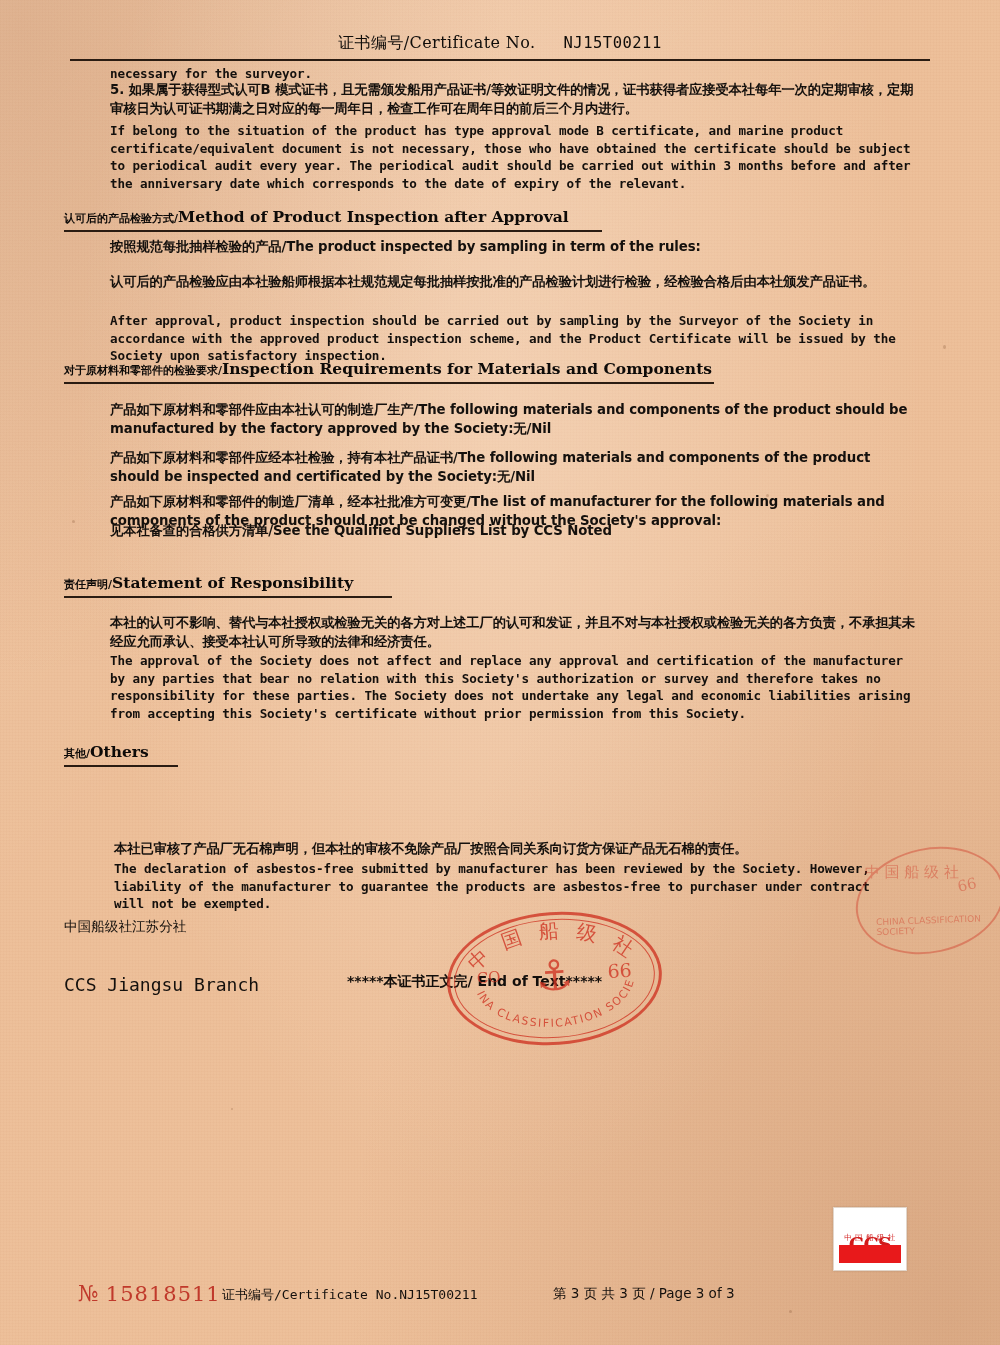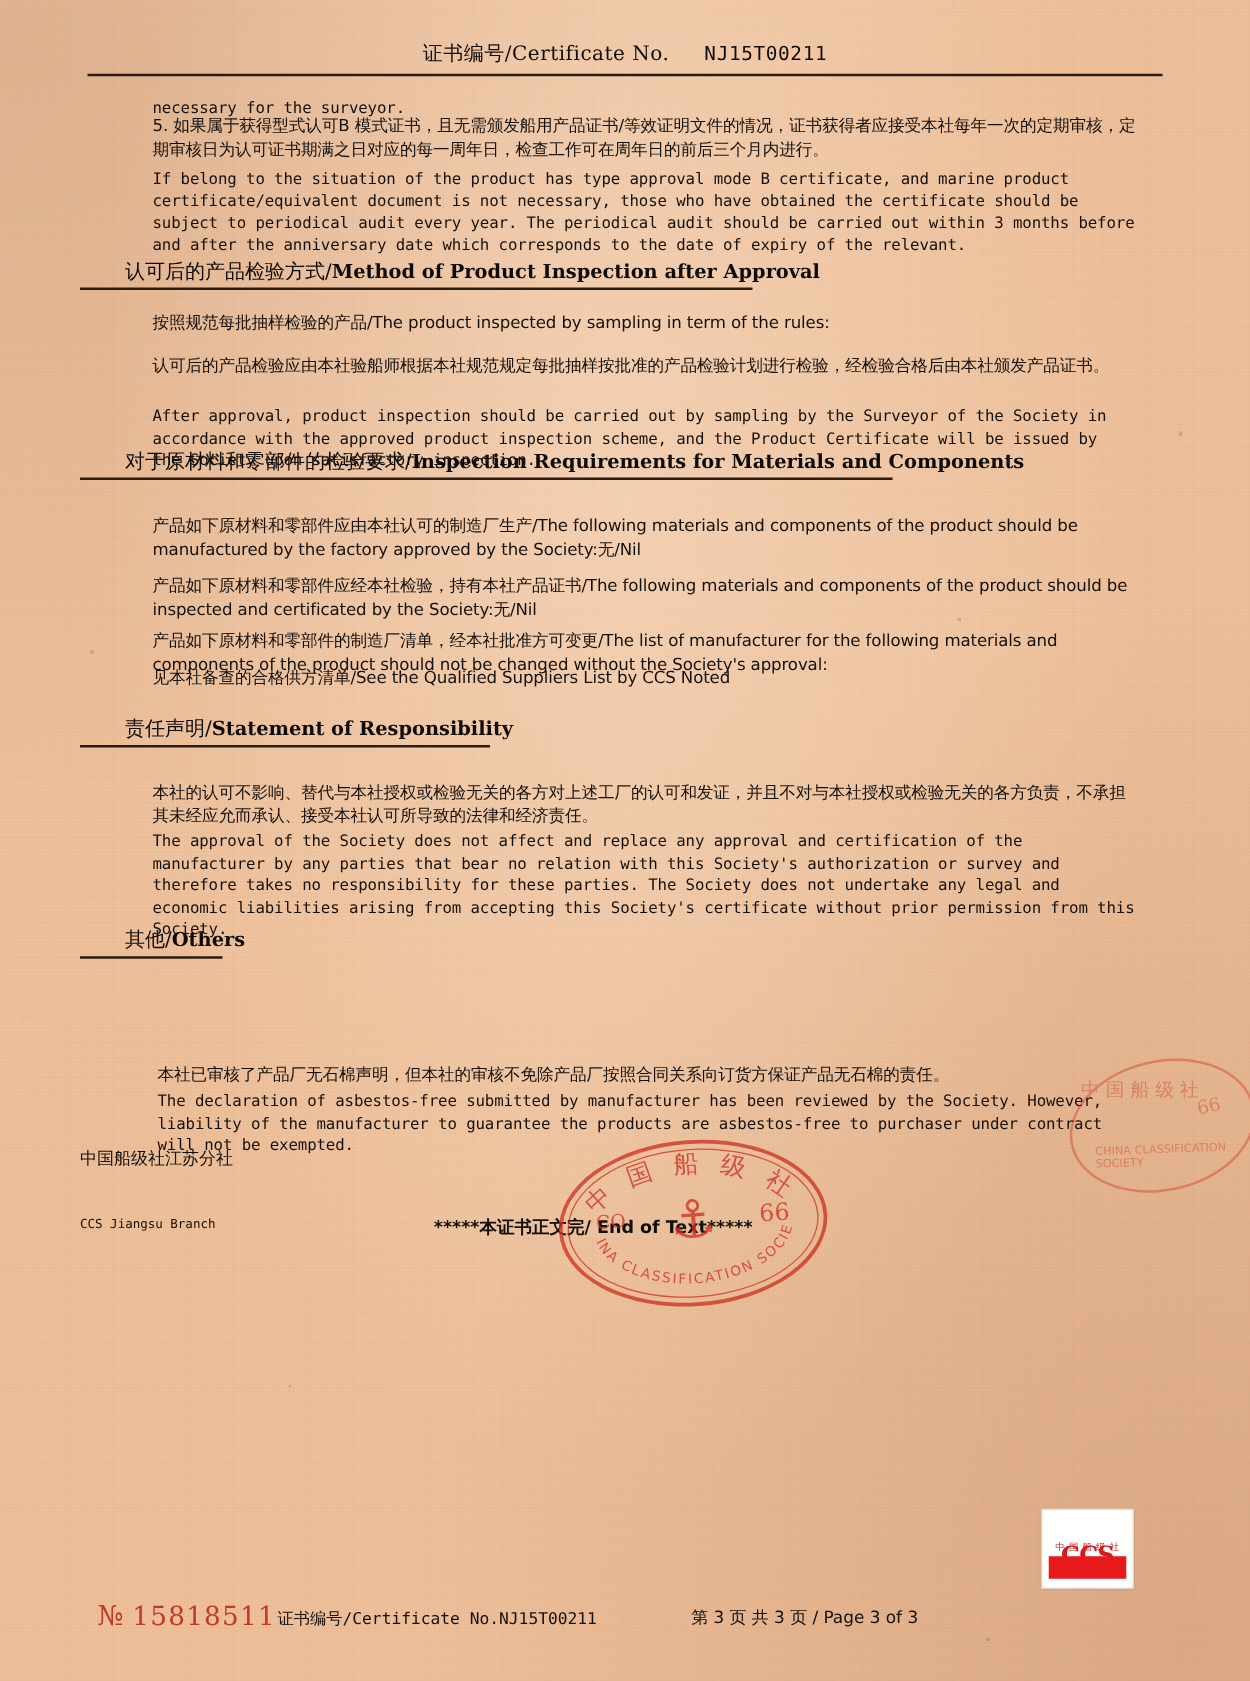--- a/index.html
+++ b/index.html
@@ -71,34 +71,33 @@
     font-size: 12.6px;
     line-height: 17.6px;
     color: #14100d;
     letter-spacing: -0.1px;
   }
   .block.cn {
     font-family: "DejaVu Sans", sans-serif;
     font-size: 13.3px;
     line-height: 18.6px;
   }
-  .block p { margin: 12px; }
+  .block p { margin: 0; font-weight: bold; }
   
   .section-head {
     position: absolute;
     font-size: 15px;
     font-weight: bold;
     color: #0d0a08;
     white-space: nowrap;
   }
   .section-head .cnpart {
     font-family: "DejaVu Sans", sans-serif;
-    font-size: 16px;
-    font-weight: normal;
-    margin-left: 36px;
+    font-size: 11px;
+    font-weight: bold;
   }
   .section-head .enpart {
     font-family: "DejaVu Serif", serif;
     font-size: 15.5px;
     font-weight: bold;
   }
   .section-rule {
     position: absolute;
     height: 1.6px;
     background: #2a1c12;
@@ -284,21 +283,21 @@
     top: 918px;
     font-family: "DejaVu Sans", sans-serif;
     font-size: 13.6px;
     color: #14100d;
   }
   .sig-en {
     position: absolute;
     left: 64px;
     top: 974px;
     font-family: "DejaVu Sans Mono", monospace;
-    font-size: 10px;
+    font-size: 18px;
     color: #14100d;
   }
   
   .speck {
     position: absolute;
     background: rgba(120,70,40,0.25);
     border-radius: 50%;
     pointer-events: none;
   }
 </style>

